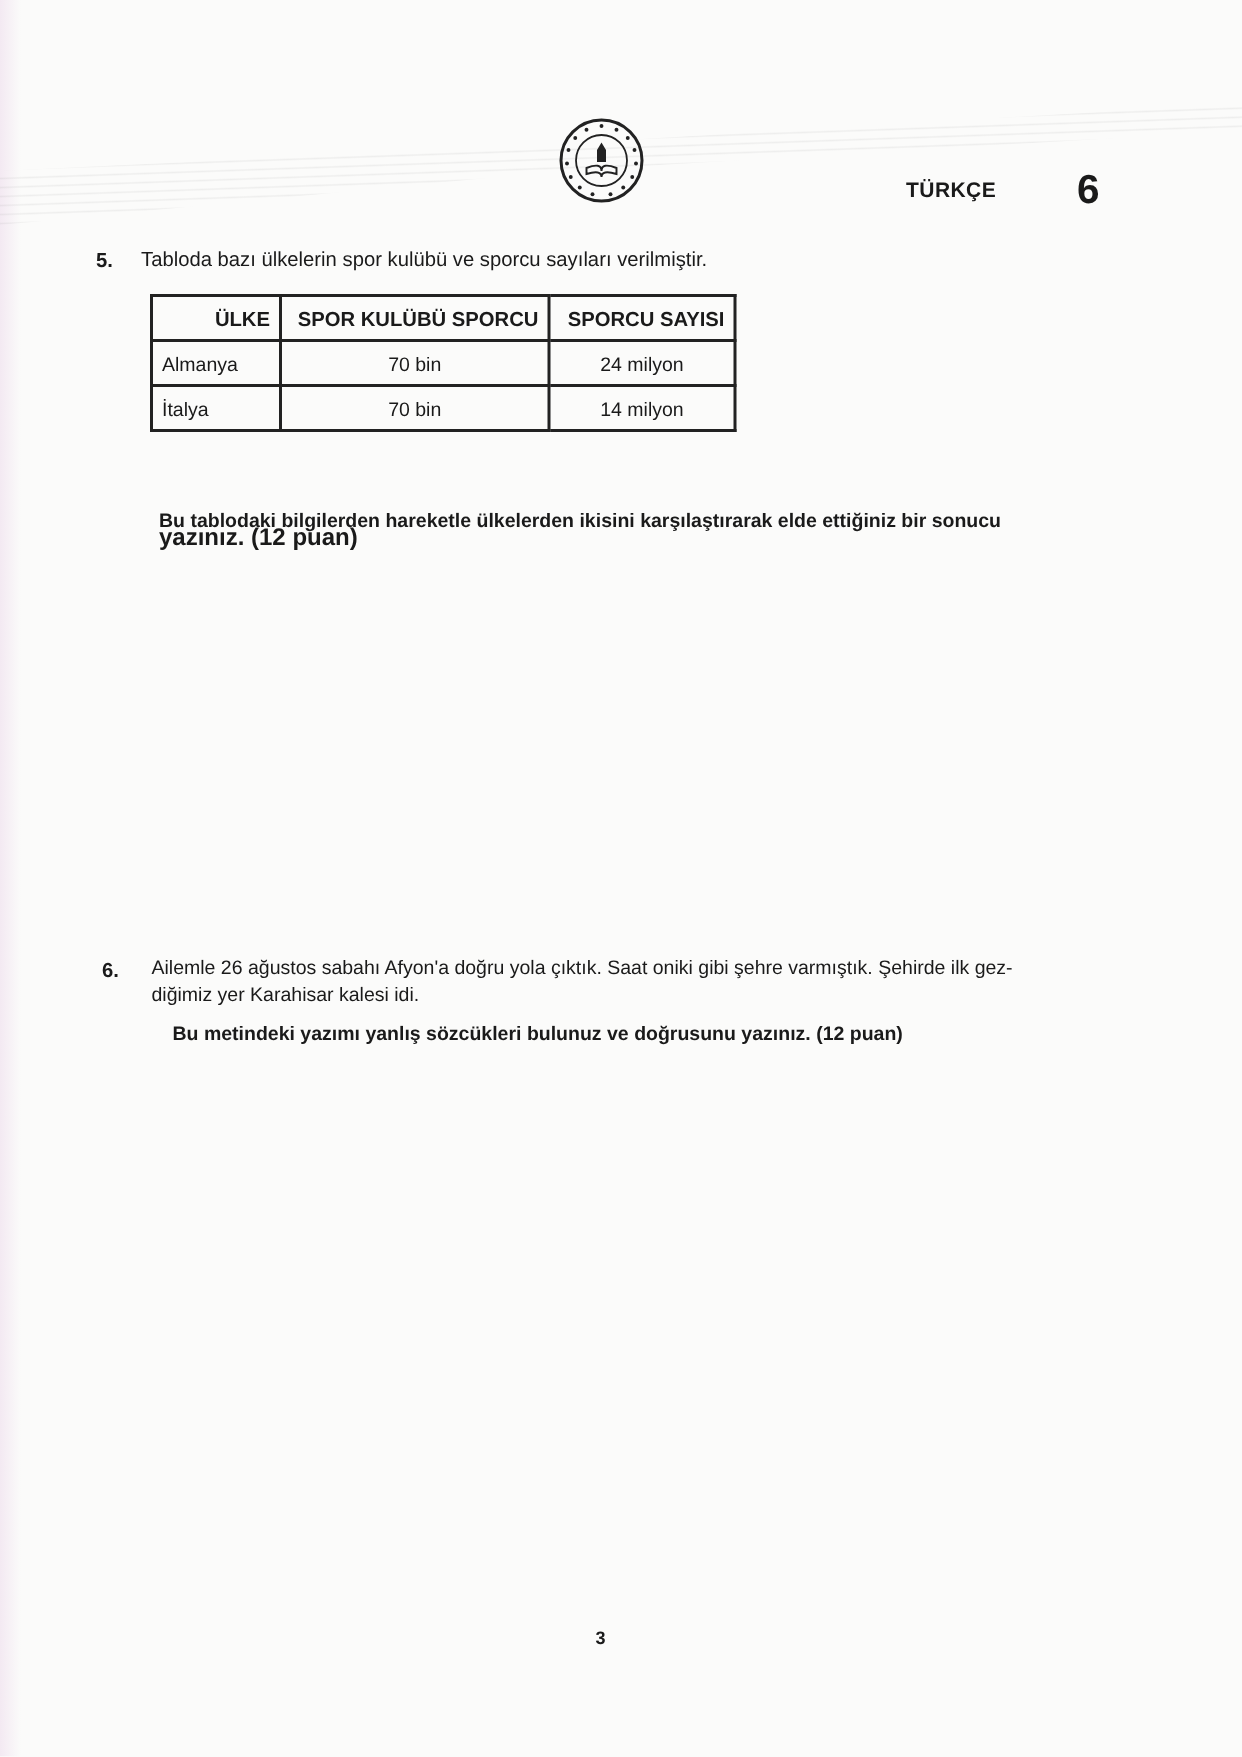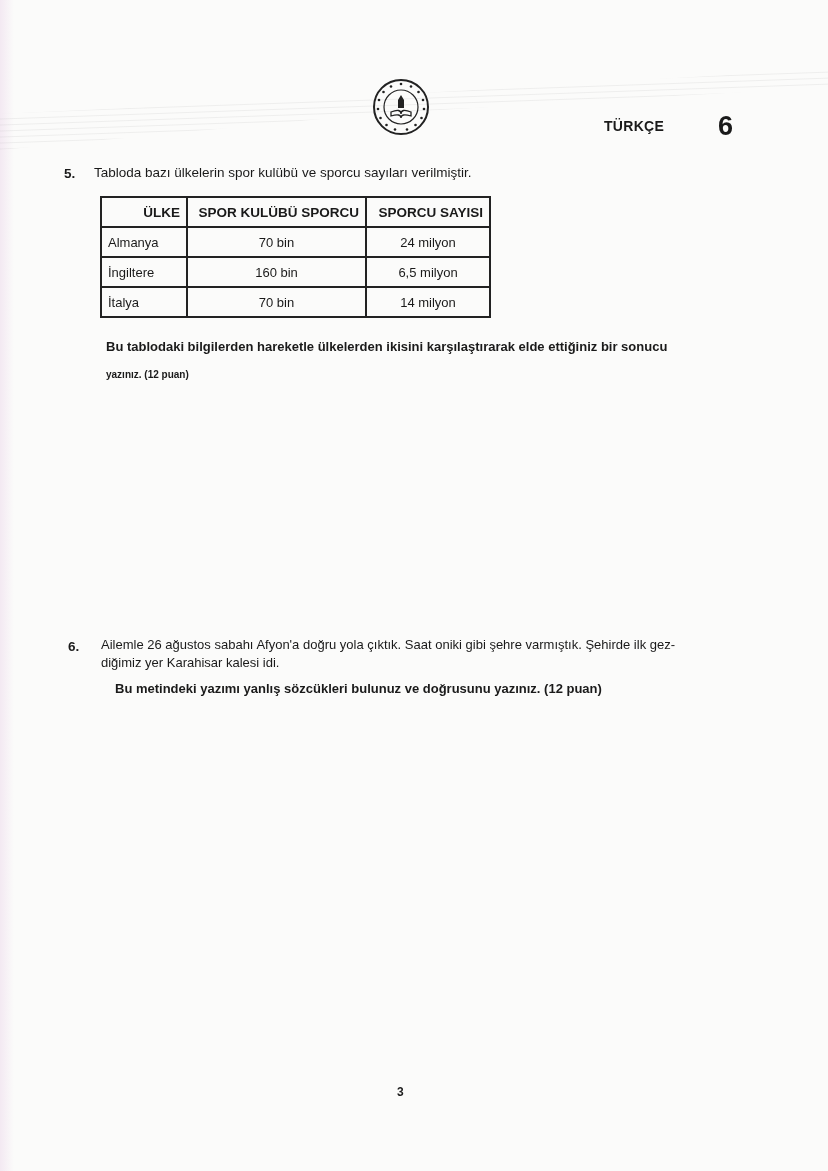--- a/index.html
+++ b/index.html
@@ -96,33 +96,28 @@
       <th class="col3">SPORCU SAYISI</th>
     </tr>
   </thead>
   <tbody>
     <tr>
       <td class="country">Almanya</td>
       <td>70 bin</td>
       <td>24 milyon</td>
     </tr>
     <tr>
-      <td class="country">İngiltere</td>
-      <td>160 bin</td>
-      <td>6,5 milyon</td>
-    </tr>
-    <tr>
       <td class="country">İtalya</td>
       <td>70 bin</td>
       <td>14 milyon</td>
     </tr>
   </tbody>
 </table>
 
 <div class="qtext bold" style="left:106px; top:336px; font-size:13px;">Bu tablodaki bilgilerden hareketle ülkelerden ikisini karşılaştırarak elde ettiğiniz bir sonucu</div>
-<div class="qtext bold" style="left:106px; top:364px; font-size:10px;text-align:center;">yazınız. (12 puan)</div>
+<div class="qtext bold" style="left:106px; top:348px; font-size:16px;text-align:center;">yazınız. (12 puan)</div>
 
 <div class="qnum" style="left:68px; top:639px;">6.</div>
 <div class="qtext" style="left:101px; top:634px; font-size:13px;text-align:center;">Ailemle 26 ağustos sabahı Afyon'a doğru yola çıktık. Saat oniki gibi şehre varmıştık. Şehirde ilk gez-</div>
 <div class="qtext" style="left:101px; top:652px; font-size:13px;">diğimiz yer Karahisar kalesi idi.</div>
 <div class="qtext bold" style="left:115px; top:678px; font-size:13px;">Bu metindeki yazımı yanlış sözcükleri bulunuz ve doğrusunu yazınız. (12 puan)</div>
 
 <div class="page-num">3</div>
 
 </body></html>

